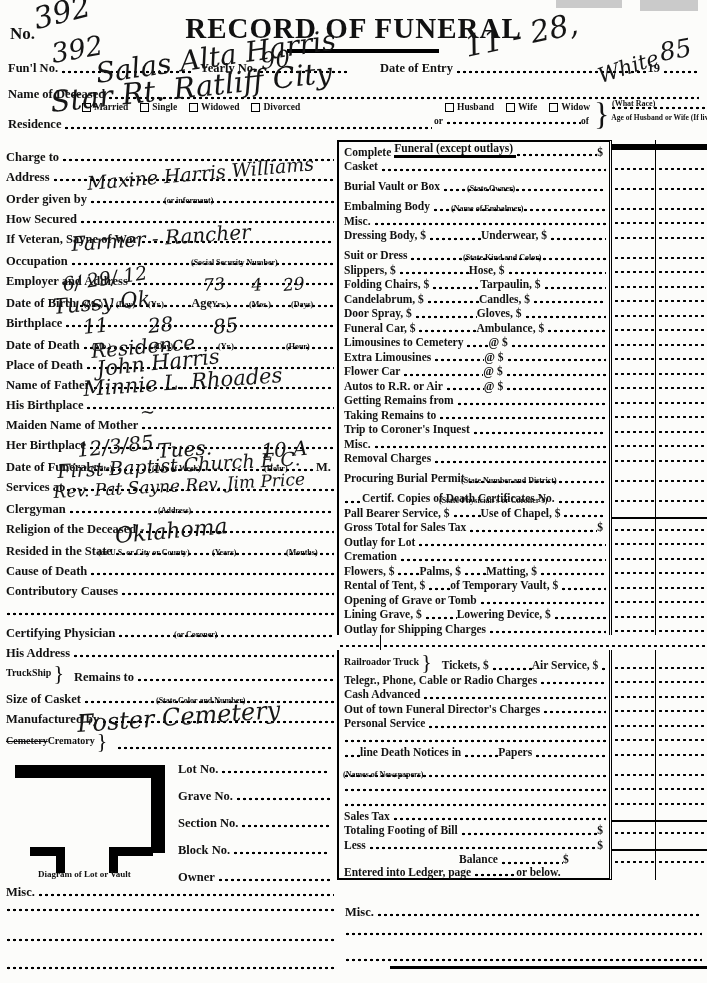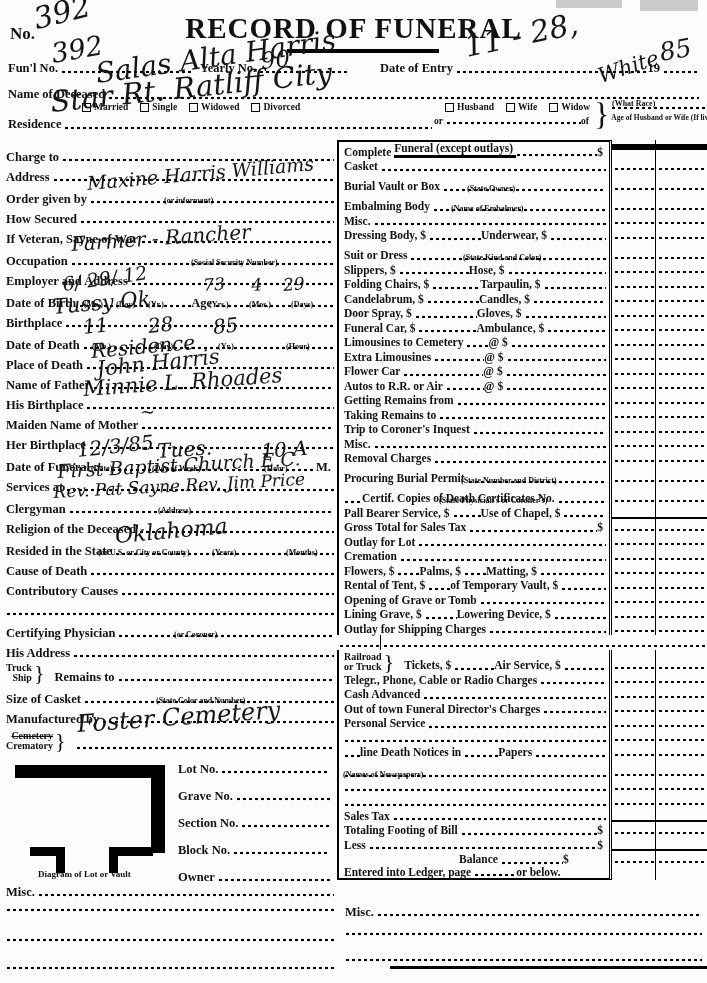--- a/index.html
+++ b/index.html
@@ -12,21 +12,21 @@
         align-self:flex-end;margin-bottom:1px;}
   .grow{flex:1;}
   .line{display:flex;align-items:flex-end;height:100%;}
   .lrow{position:relative;width:100%;}
   .lrow.has-sub .line{padding-bottom:10px;}
   .sub{position:absolute;bottom:0;font-size:8px;font-weight:700;white-space:nowrap;line-height:1;}
   .hw{position:absolute;font-family:"DejaVu Serif",serif;font-style:italic;color:#151515;
       white-space:nowrap;z-index:3;transform-origin:left bottom;line-height:1;}
   .spacer{display:inline-block;}
   .brkwrap{display:inline-flex;align-items:center;margin-right:2px;}
-  .brkcol{display:inline-flex;flex-direction:column;align-items:flex-end;}
+  .brkcol{display:inline-flex;flex-direction:row;}
   .brkline{font-size:10px;font-weight:700;line-height:10px;white-space:nowrap;}
   .strike{text-decoration:line-through;}
   .brace{font-size:22px;font-weight:400;line-height:20px;margin:0 2px;}
   .brace.big{font-size:32px;line-height:30px;}
   
   .hdr{position:absolute;left:0;top:0;width:707px;height:140px;}
   .no-lbl{position:absolute;left:10px;top:24px;font-size:17px;font-weight:700;}
   .title{position:absolute;left:0;right:0;top:12px;text-align:center;font-size:29px;
          font-weight:700;letter-spacing:1px;}
   .title-rule{position:absolute;left:287px;top:49px;width:152px;height:4px;background:#000;}

